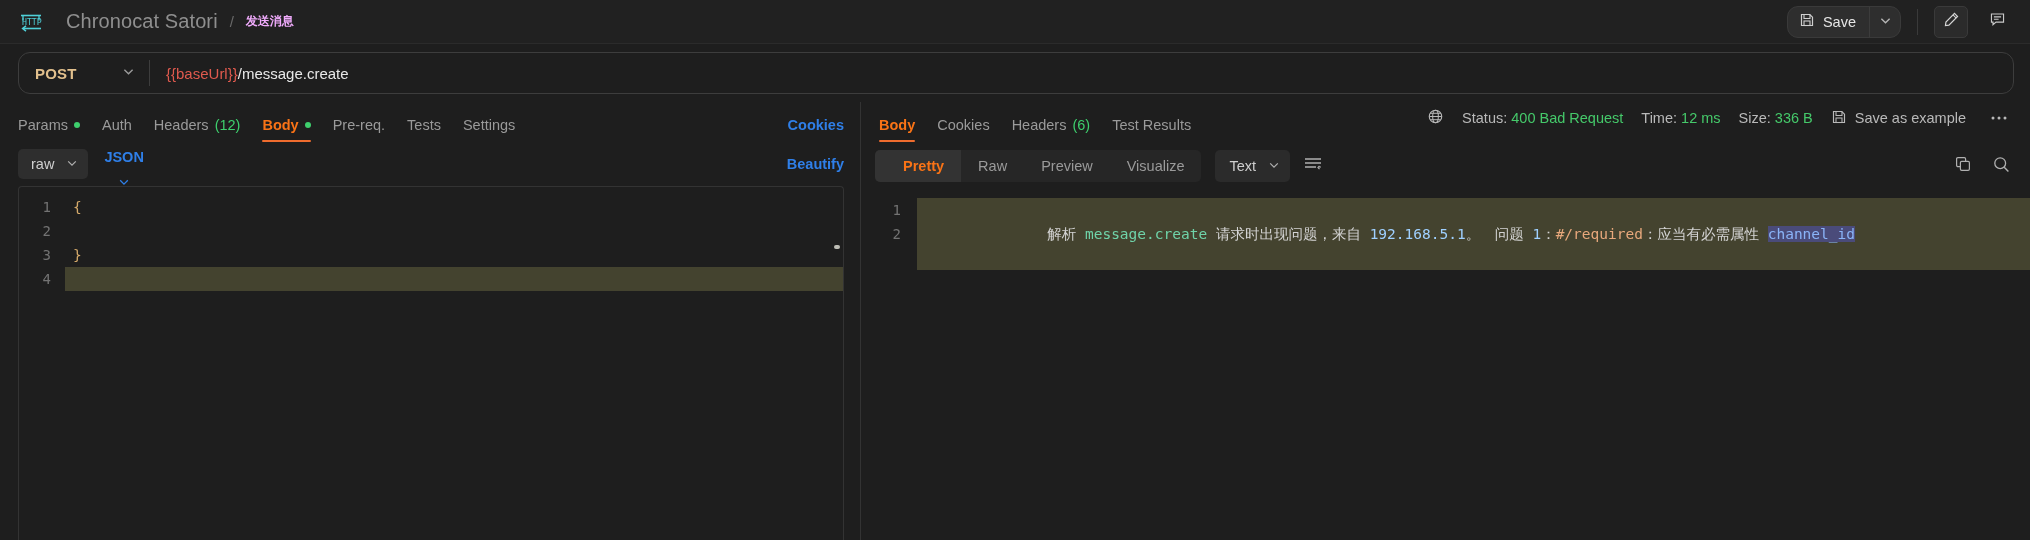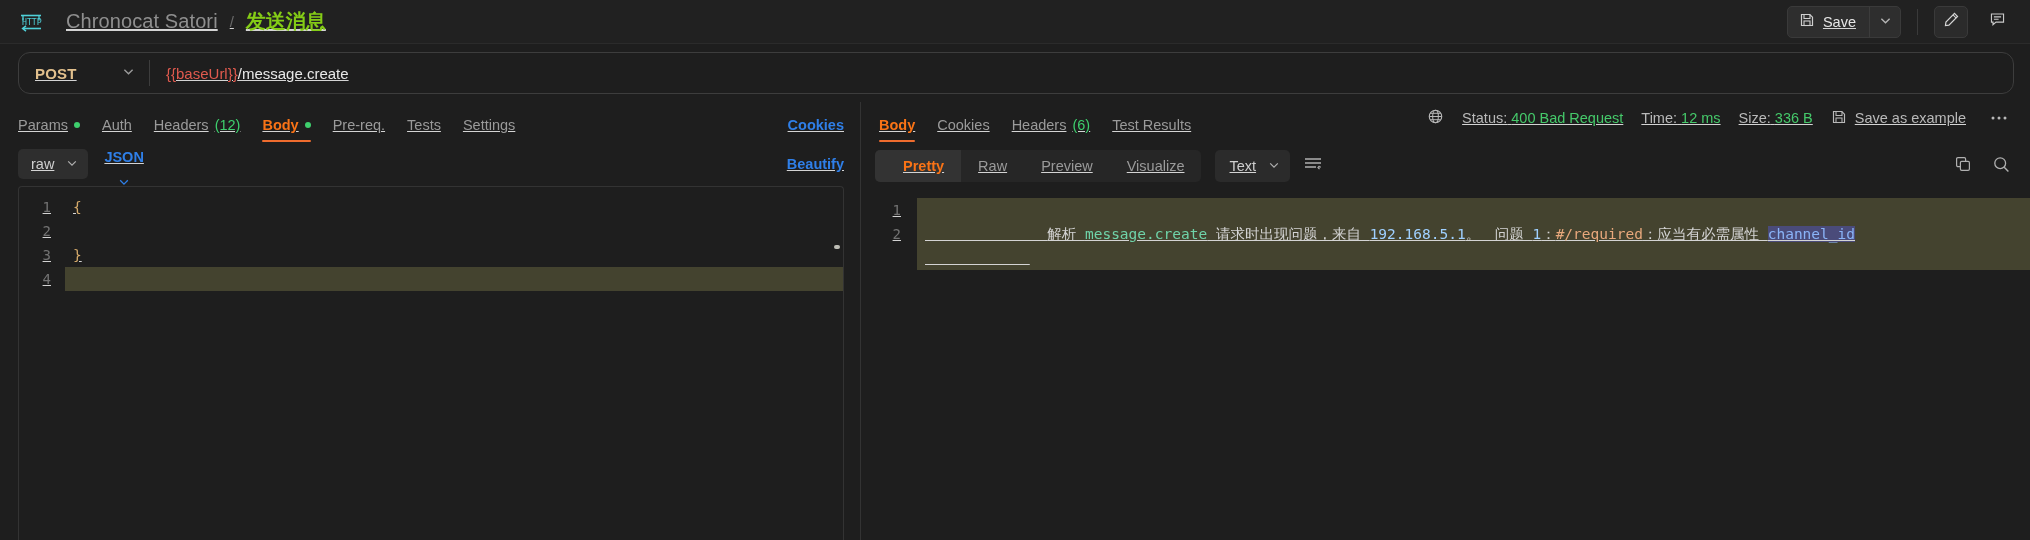--- a/index.html
+++ b/index.html
@@ -3,37 +3,37 @@
 <meta charset="utf-8">
 <style>
   * { box-sizing: border-box; margin: 0; padding: 0; }
   html, body {
     width: 2030px; height: 540px;
     background: #1e1e1e;
     font-family: "Liberation Sans", sans-serif;
     color: #d4d4d4;
     overflow: hidden;
   }
-  .app { width: 2030px; height: 540px; display: flex; flex-direction: column; background:#1e1e1e;text-decoration:underline; }
+  .app { width: 2030px; height: 540px; display: flex; flex-direction: column; background:#1e1e1e; }
 
   
   .topbar {
     height: 44px; flex: 0 0 44px;
     display: flex; align-items: center;
     padding: 0 16px 0 18px;
     background: #212121;
     border-bottom: 1px solid #2b2b2b;
   }
   .crumb-wrap { display:flex; align-items:center; gap:10px; }
   .http-icon { width: 26px; height: 20px; display:block; }
   .crumb-collection { color:#8f8f8f; font-size: 20px; letter-spacing:.1px;margin-left:12px; }
   .crumb-sep { color:#6a6a6a; font-size: 15px; padding: 0 2px; }
-  .crumb-current { color:#84cc16; font-size: 20px; font-weight: 700; }
+  .crumb-current { color:#f0abfc; font-size: 12px; font-weight: 700; }
   .topbar-right { margin-left:auto; display:flex; align-items:center; gap: 12px; }
-  .save-group { display:flex; align-items:stretch; background:#2e2e2e; border:1px solid #3a3a3a; border-radius:5px; overflow:hidden; height:32px; }
+  .save-group { display:flex; align-items:stretch; background:#2e2e2e; border:1px solid #3a3a3a; border-radius:11px; overflow:hidden; height:32px; }
   .save-btn { display:flex; align-items:center; gap:8px; padding: 0 13px 0 11px; color:#e6e6e6; font-size:14.5px; cursor:pointer; }
   .save-caret { display:flex; align-items:center; justify-content:center; width:31px; border-left:1px solid #3c3c3c; cursor:pointer; }
   .icon-btn { width:34px; height:32px; display:flex; align-items:center; justify-content:center; border-radius:5px; cursor:pointer; }
   .icon-btn.bordered { background:#2b2b2b; border:1px solid #3a3a3a; }
   .vdiv { width:1px; height:26px; background:#3a3a3a; margin:0 4px; }
 
   
   .urlrow { height: 58px; flex:0 0 58px; display:flex; align-items:center; padding: 0 16px 0 18px; gap:10px; background:#1e1e1e; }
   .urlbox {
     flex:1; height:42px; display:flex; align-items:stretch;

